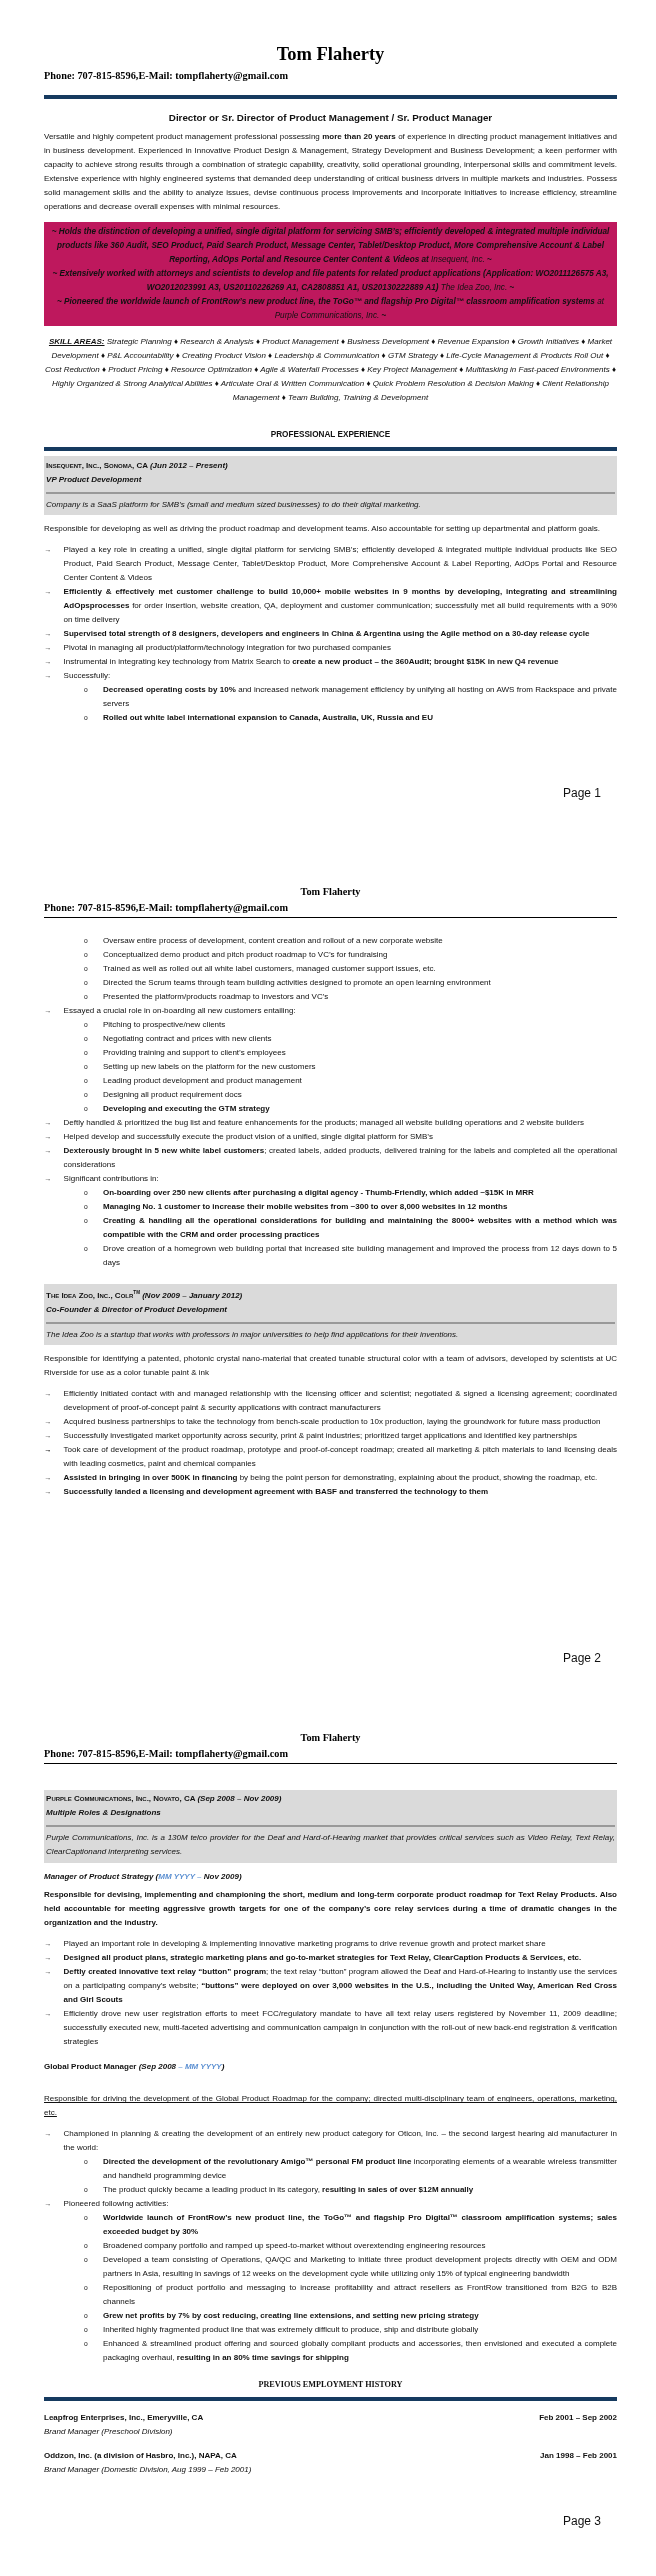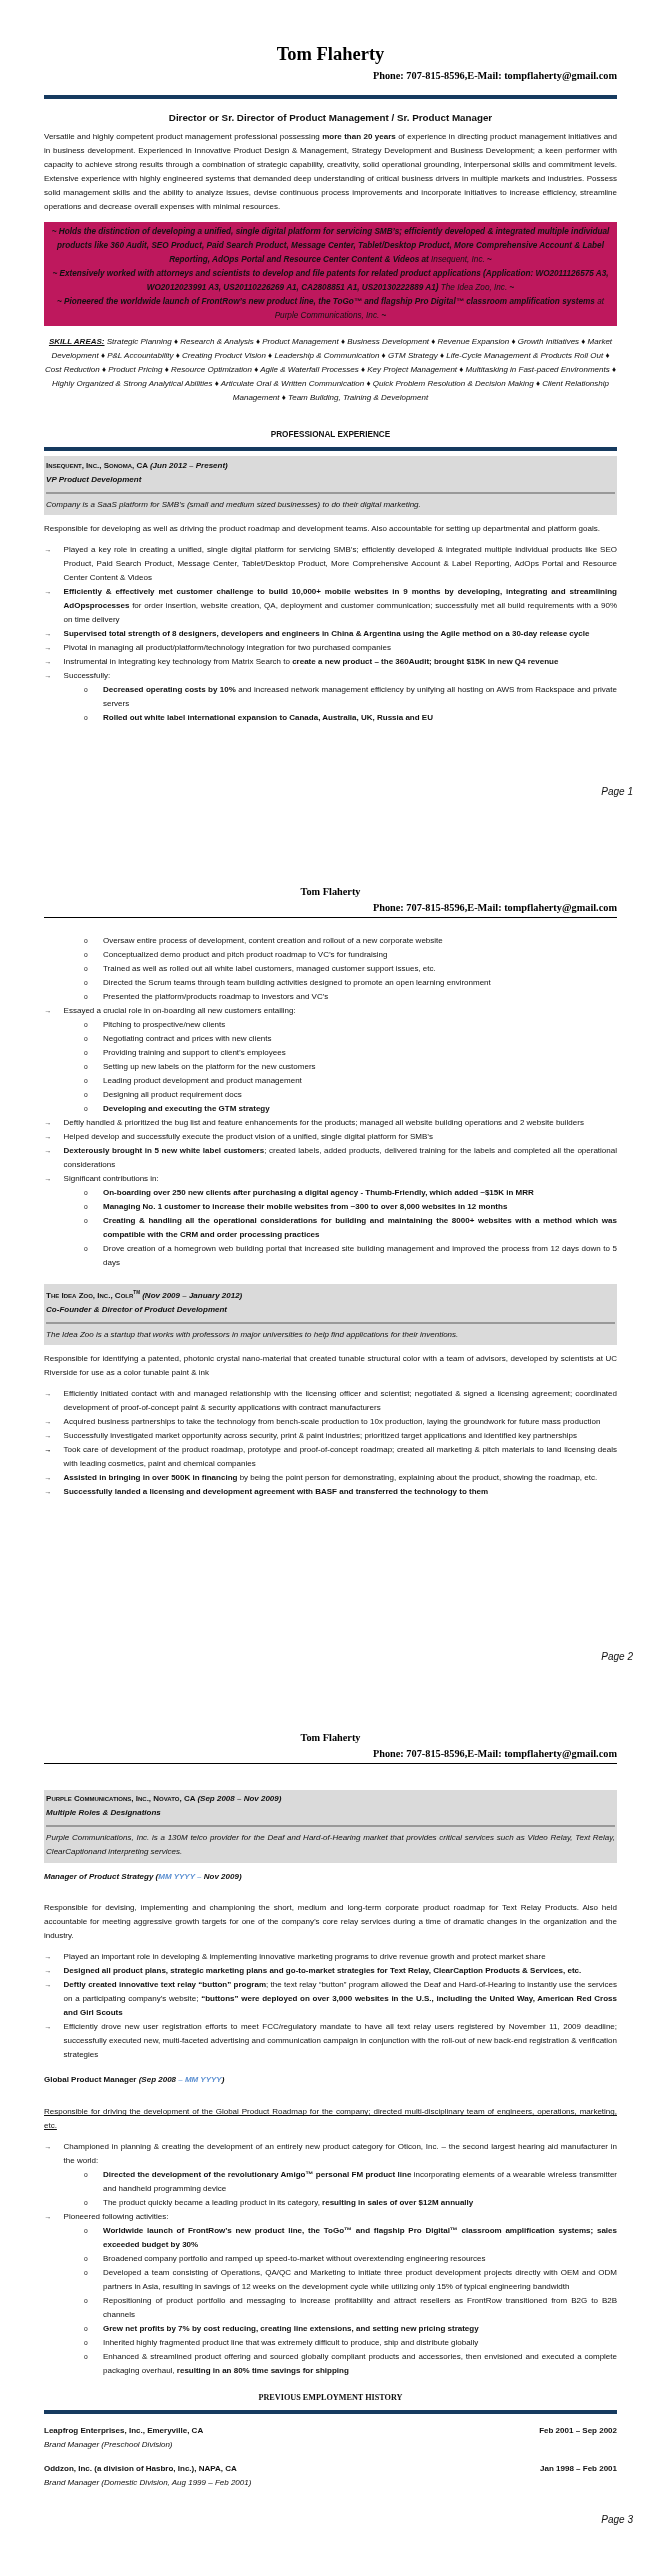--- a/index.html
+++ b/index.html
@@ -1,21 +1,21 @@
 <!DOCTYPE html>
 <html style="font-size:8.2px"><head>
 <meta charset="utf-8">
 <style>
   html, body { margin: 0; padding: 0; background: #ffffff; }
   body { width: 657px; height: 3398px; position: relative; overflow: hidden;
          font-family: "Liberation Sans", sans-serif; color: #111; }
   .page { position: absolute; left: 0; width: 657px; }
   .content { position: absolute; left: 44px; width: 573px; }
   .hdr-name { font-family: "Liberation Serif", serif; font-weight: bold; text-align: center; color: #000; }
-  .hdr-contact { font-family: "Liberation Serif", serif; font-weight: bold; text-align: right; color: #000; }
+  .hdr-contact { font-family: "Liberation Serif", serif; font-weight: bold; text-align: left; color: #000; }
   .name-lg { font-size: 18.5px; line-height: 20.6px; }
   .contact-lg { font-size: 10.3px; line-height: 13.4px; }
   .name-sm { font-size: 10.3px; line-height: 12.4px; }
   .contact-sm { font-size: 10.3px; line-height: 13.4px; }
   .rule-blue { height: 4.1px; background: #163a5f; }
   .rule-black { height: 1px; background: #000; }
   .title { text-align: center; font-weight: bold; font-size: 9.8px; }
   .para { font-size: 8px; line-height: 14px; text-align: justify; }
   .banner { background: #be185d; text-align: center; font-size: 8.2px; line-height: 14px; padding: 3.1px 6.2px; }
   .skills { text-align: center; font-size: 8px; line-height: 14px; font-style: italic; }
@@ -25,21 +25,21 @@
   .job-box .company .dates { font-style: italic; font-variant: normal; }
   .job-box .role { font-size: 8px; line-height: 14px; font-weight: bold; font-style: italic; }
   .job-box .divider { height: 2.1px; background: #999; margin: 5.2px 0 4.1px; }
   .job-box .desc { font-size: 8px; line-height: 14px; font-style: italic; text-align: justify; }
   ul.l1 { list-style: none; margin: 0; padding: 0; }
   ul.l1 > li { position: relative; padding-left: 19.6px; font-size: 8px; line-height: 14px; text-align: justify; }
   ul.l1 > li .mk { position: absolute; left: 0; top: 0; font-size: 7.2px; }
   ul.l2 { list-style: none; margin: 0; padding: 0; }
   ul.l2 > li { position: relative; padding-left: 59px; font-size: 8px; line-height: 14px; text-align: justify; }
   ul.l2 > li .mk { position: absolute; left: 40px; top: 0; font-size: 6.7px; }
-  .pagenum { position: absolute; right: 24px; font-style: italic; font-size: 10px; }
+  .pagenum { position: absolute; right: 56px; font-size: 12px; }
   .subrole { font-size: 8px; line-height: 14px; font-weight: bold; }
   .blue { color: #5b8fd1; }
   .emp-row { display: flex; justify-content: space-between; font-weight: bold; font-size: 8px; line-height: 14px; }
   .emp-sub { font-style: italic; font-size: 8px; line-height: 14px; }
   .b { font-weight: bold; }
   .i { font-style: italic; }
   .u { text-decoration: underline; }
   .sup { font-size: 4.6px; vertical-align: super; }
 </style>
 </head>
@@ -163,21 +163,21 @@
         <span class="dates">(Sep 2008 – Nov 2009)</span>
       </div>
       <div class="role">Multiple Roles &amp; Designations</div>
       <div class="divider"></div>
       <div class="desc">Purple Communications, Inc. is a 130M telco provider for the Deaf and Hard-of-Hearing market that provides critical services such as Video Relay, Text Relay, ClearCaptionand interpreting services.</div>
     </div>
 
     <div class="subrole i" style="margin-top:7.2px;">
       <span>Manager of Product Strategy</span><span> (</span><span class="blue">MM YYYY –</span><span> Nov 2009)</span>
     </div>
-    <div class="para" style="margin-top:17px;">Responsible for devising, implementing and championing the short, medium and long-term corporate product roadmap for Text Relay Products. Also held accountable for meeting aggressive growth targets for one of the company’s core relay services during a time of dramatic changes in the organization and the industry.</div>
+    <div class="para" style="margin-top:4px;font-weight:bold;">Responsible for devising, implementing and championing the short, medium and long-term corporate product roadmap for Text Relay Products. Also held accountable for meeting aggressive growth targets for one of the company’s core relay services during a time of dramatic changes in the organization and the industry.</div>
     <ul class="l1" style="margin-top:7.2px;">
         <li><span class="mk">→</span><span>Played an important role in developing &amp; implementing innovative marketing programs to drive revenue growth and protect market share</span></li>
         <li><span class="mk">→</span><span class="b">Designed all product plans, strategic marketing plans and go-to-market strategies for Text Relay, ClearCaption Products &amp; Services, etc.</span></li>
         <li><span class="mk">→</span><span class="b">Deftly created innovative text relay “button” program</span><span>; the text relay “button” program allowed the Deaf and Hard-of-Hearing to instantly use the services on a participating company’s website; </span><span class="b">“buttons” were deployed on over 3,000 websites in the U.S., including the United Way, American Red Cross and Girl Scouts</span></li>
         <li><span class="mk">→</span><span>Efficiently drove new user registration efforts to meet FCC/regulatory mandate to have all text relay users registered by November 11, 2009 deadline; successfully executed new, multi-faceted advertising and communication campaign in conjunction with the roll-out of new back-end registration &amp; verification strategies</span></li>
       </ul>
 
     <div class="subrole" style="margin-top:11.3px;">
       <span>Global Product Manager</span><span class="i"> (Sep 2008 </span><span class="blue i">– MM YYYY</span><span class="i">)</span>
     </div>

